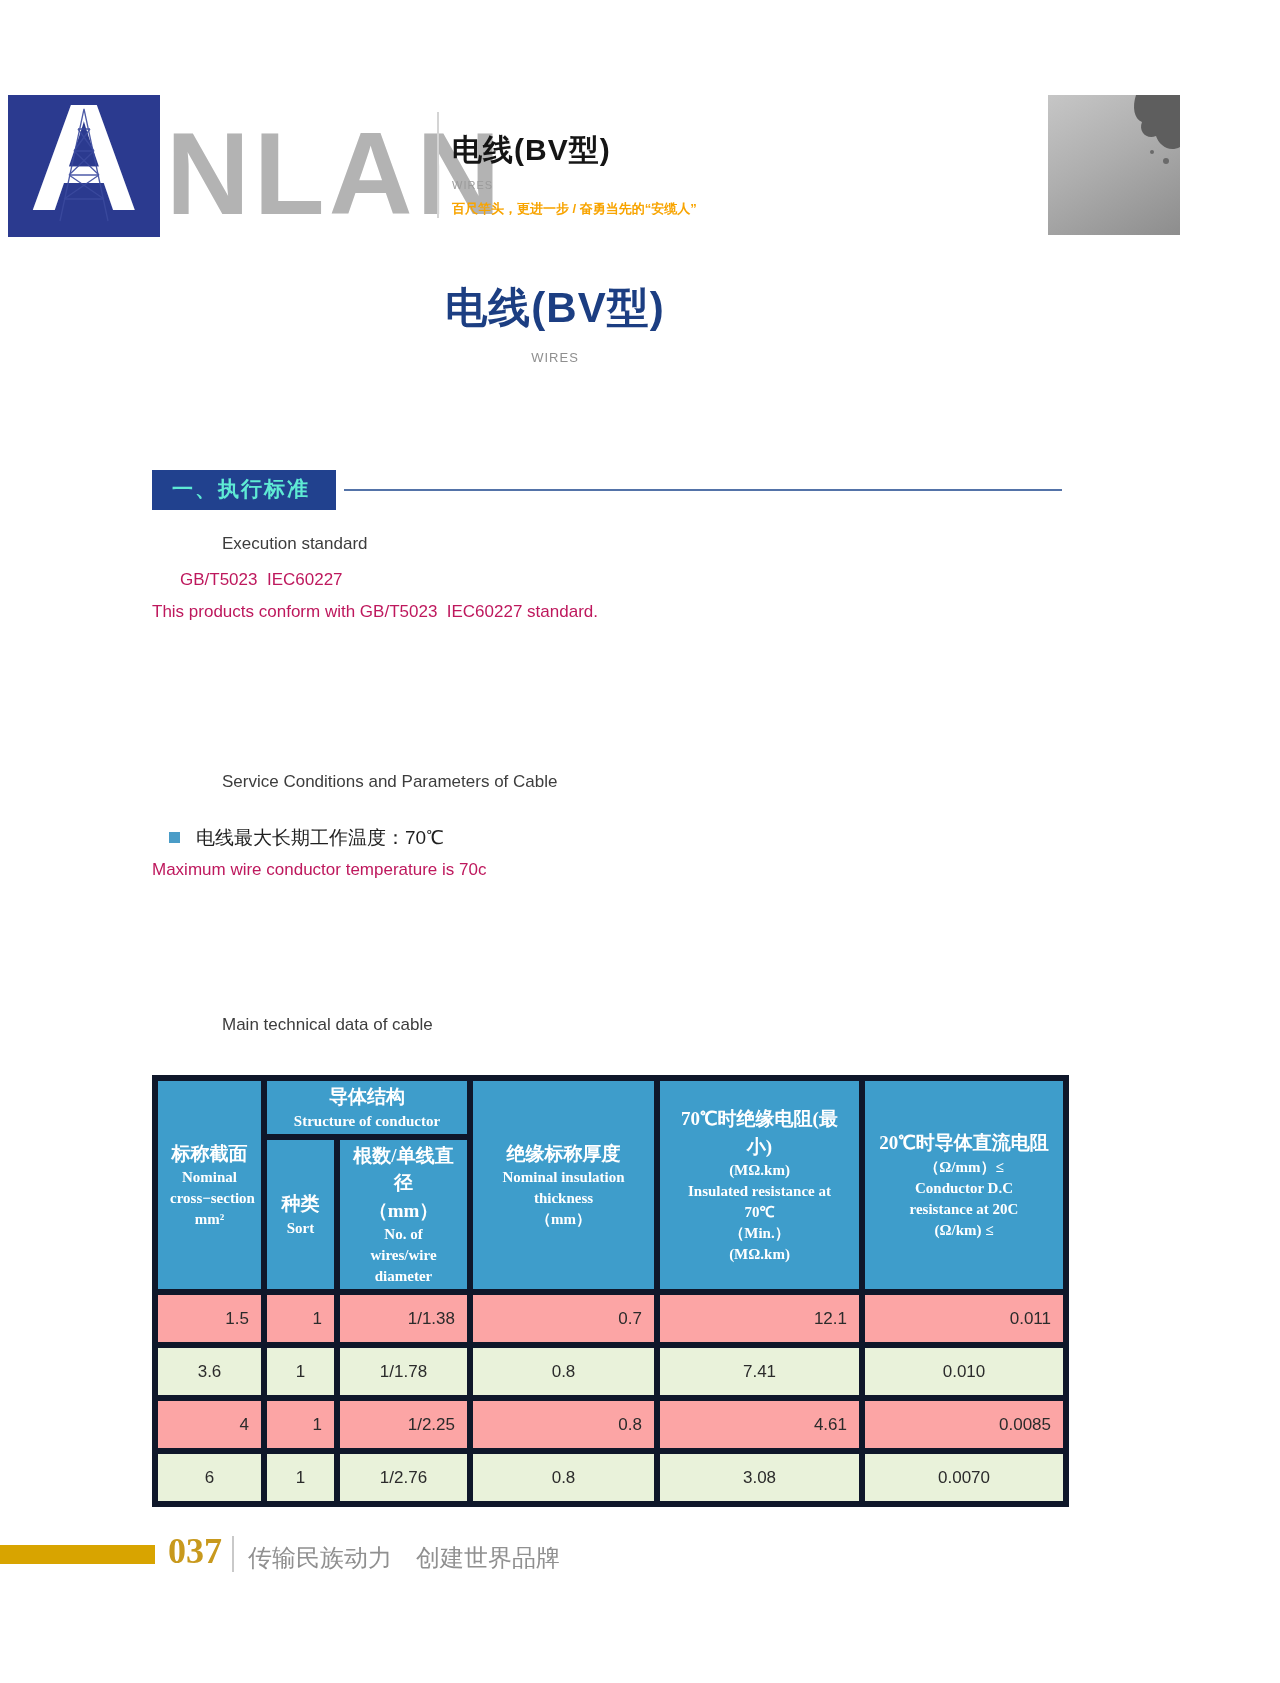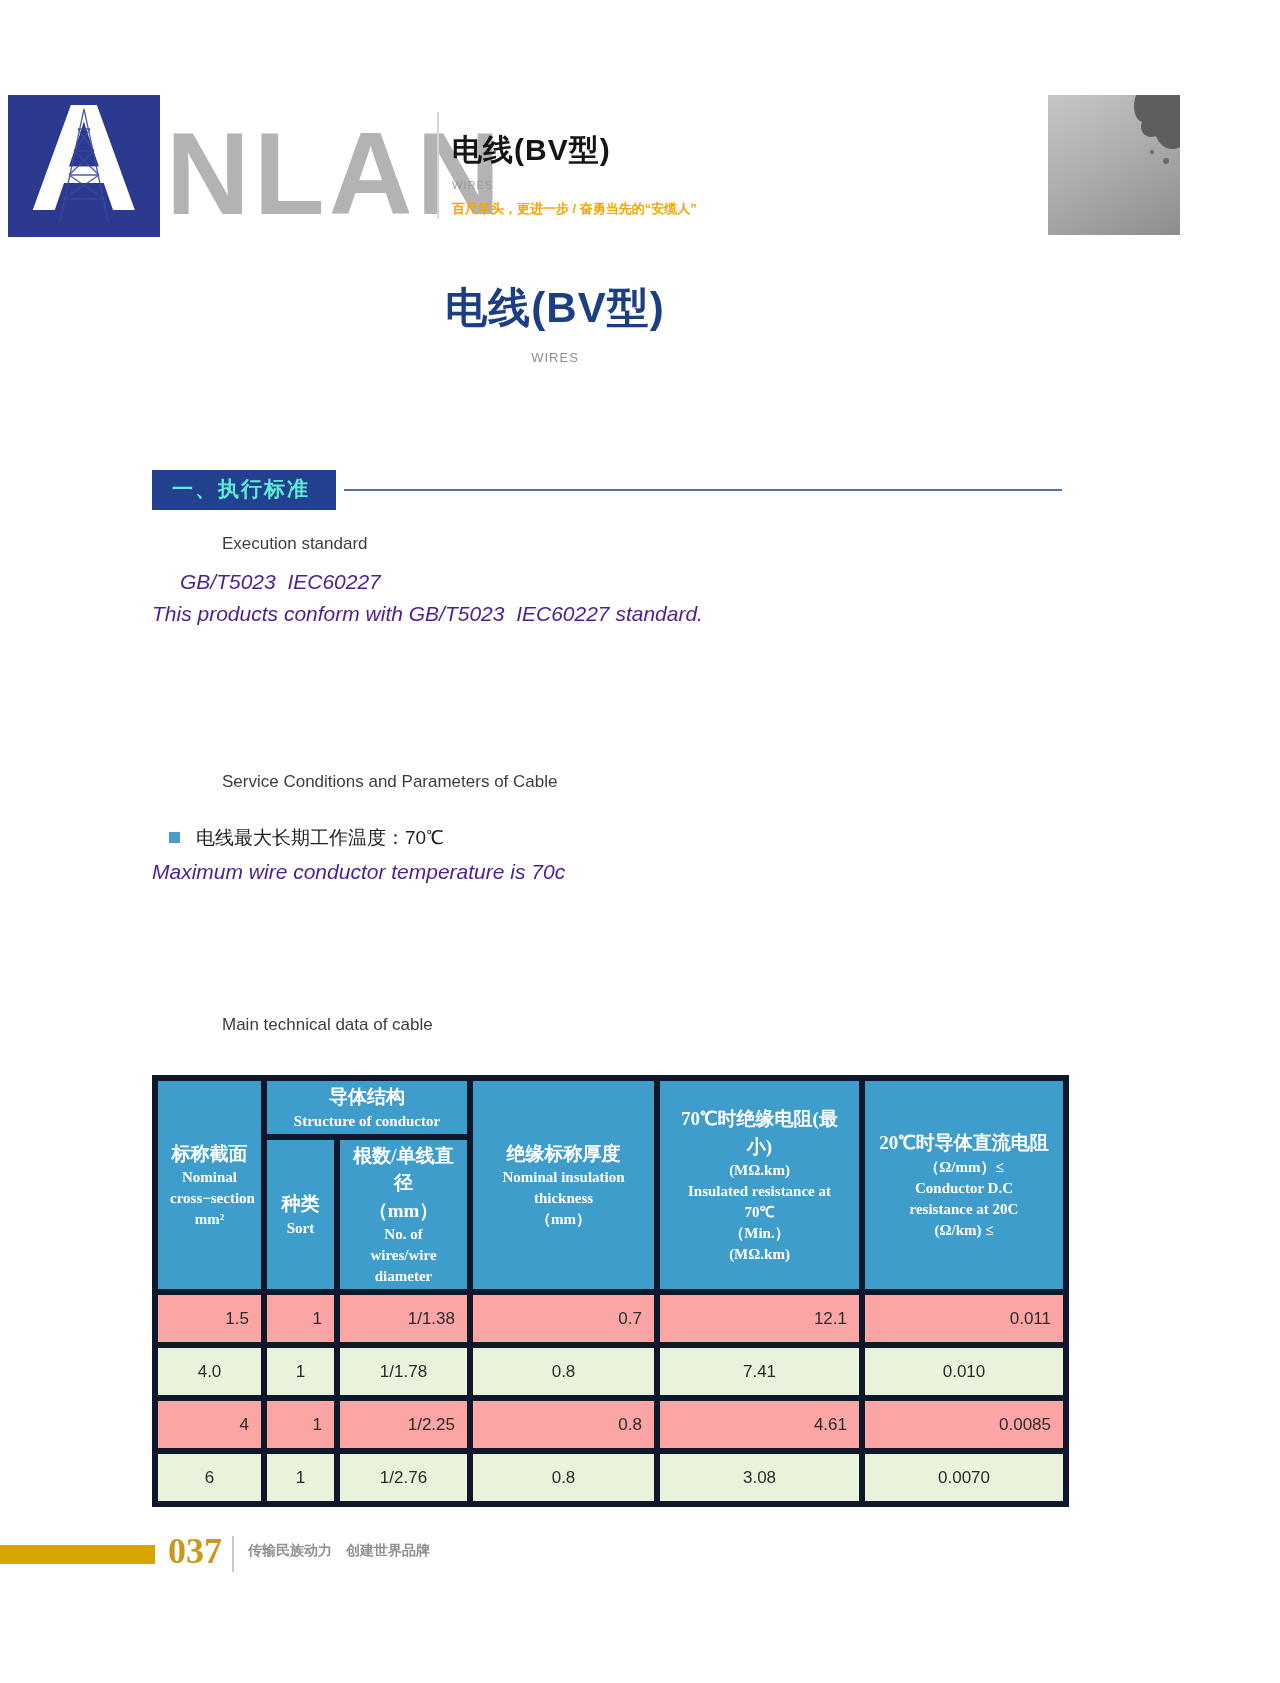--- a/index.html
+++ b/index.html
@@ -26,40 +26,40 @@
   .main-title{font-size:42px;font-weight:bold;color:#1c3e82;letter-spacing:1px;}
   .main-sub{margin-top:14px;font-size:13px;color:#8f8f8f;letter-spacing:1px;}
 
   
   .sec{position:absolute;left:152px;width:910px;}
   .sec-row{display:flex;align-items:center;}
   .sec-box{background:#21418e;color:#5eead4;font-size:21px;font-weight:bold;letter-spacing:2px;
            padding:5px 26px 7px 20px;white-space:nowrap;}
   .sec-line{flex:1;height:2px;background:#5473a8;margin-left:8px;}
   .sec-sub{position:absolute;left:70px;font-size:17px;color:#3d3d3d;}
-  .body-line{position:absolute;font-size:21px;color:#4c1d95;white-space:pre-wrap;font-style:italic;}
+  .body-line{position:absolute;font-size:17px;color:#be185d;white-space:pre-wrap;}
   .bullet-sq{position:absolute;width:11px;height:11px;background:#4a9cc7;}
   .bullet-cn{position:absolute;font-size:19px;color:#1f1f1f;}
 
   
   .tech-table{position:absolute;left:152px;top:1075px;width:911px;border-collapse:collapse;table-layout:fixed;}
   .tech-table td{border:6px solid #0f172a;text-align:center;vertical-align:middle;padding:2px 12px;}
   .tech-table thead td{background:#3e9dcb;color:#ffffff;font-family:"Liberation Serif",serif;}
   .th-cn{font-size:19px;font-weight:bold;line-height:1.45;}
   .th-en{font-size:15px;font-weight:bold;line-height:1.4;}
   .row-blue td{background:#fca5a5;text-align:right;}
   .row-green td{background:#e9f2da;}
   .tech-table tbody td{font-size:17px;color:#2b2b2b;height:43px;}
 
   
   .foot-bar{position:absolute;left:0;top:1545px;width:155px;height:19px;background:#d8a400;}
   .foot-num{position:absolute;left:168px;top:1530px;font-family:"Liberation Serif",serif;
             font-weight:bold;font-size:36px;color:#c8991d;}
   .foot-divider{position:absolute;left:232px;top:1536px;width:2px;height:36px;background:#c9c9c9;}
-  .foot-slogan{position:absolute;left:248px;top:1542px;font-size:14px;font-weight:bold;color:#909090;}
+  .foot-slogan{position:absolute;left:248px;top:1542px;font-size:24px;font-weight:normal;color:#909090;}
 </style>
 </head>
 <body>
 
 <div class="page">
 
   <div class="logo-a-box">
     <span class="logo-a">A</span>
     <svg class="tower-svg" width="152" height="142" viewBox="0 0 152 142">
       <g stroke="#3b4a9e" stroke-width="1.3" fill="none" opacity="0.9">
@@ -171,21 +171,21 @@
     <tbody>
       <tr class="row-blue">
         <td>1.5</td>
         <td>1</td>
         <td>1/1.38</td>
         <td>0.7</td>
         <td>12.1</td>
         <td>0.011</td>
       </tr>
       <tr class="row-green">
-        <td>4.0</td>
+        <td>3.6</td>
         <td>1</td>
         <td>1/1.78</td>
         <td>0.8</td>
         <td>7.41</td>
         <td>0.010</td>
       </tr>
       <tr class="row-blue">
         <td>4</td>
         <td>1</td>
         <td>1/2.25</td>

